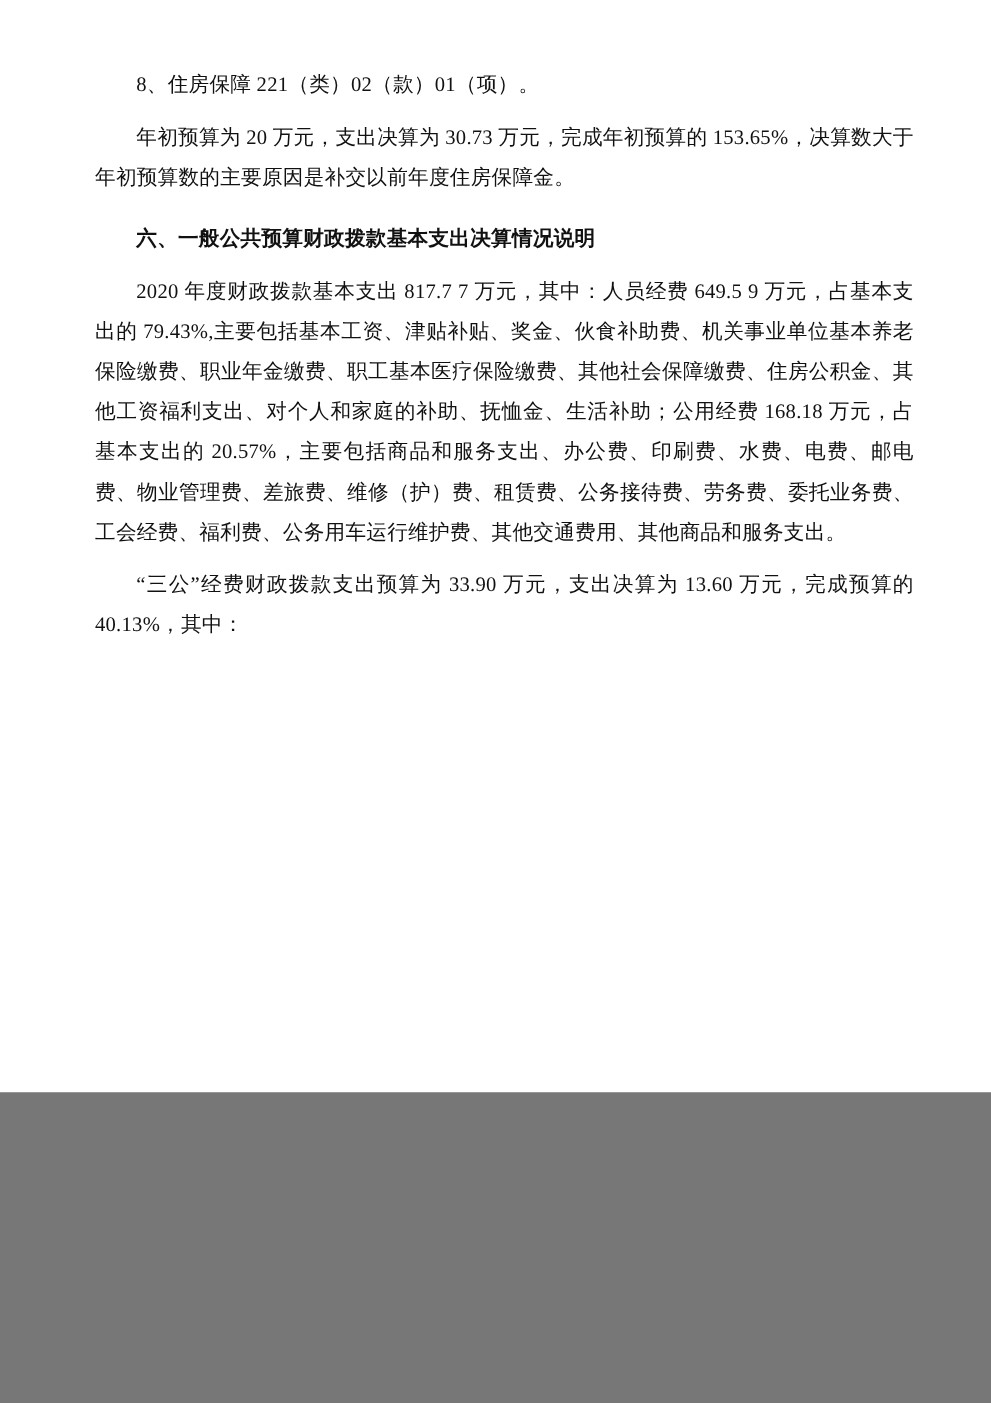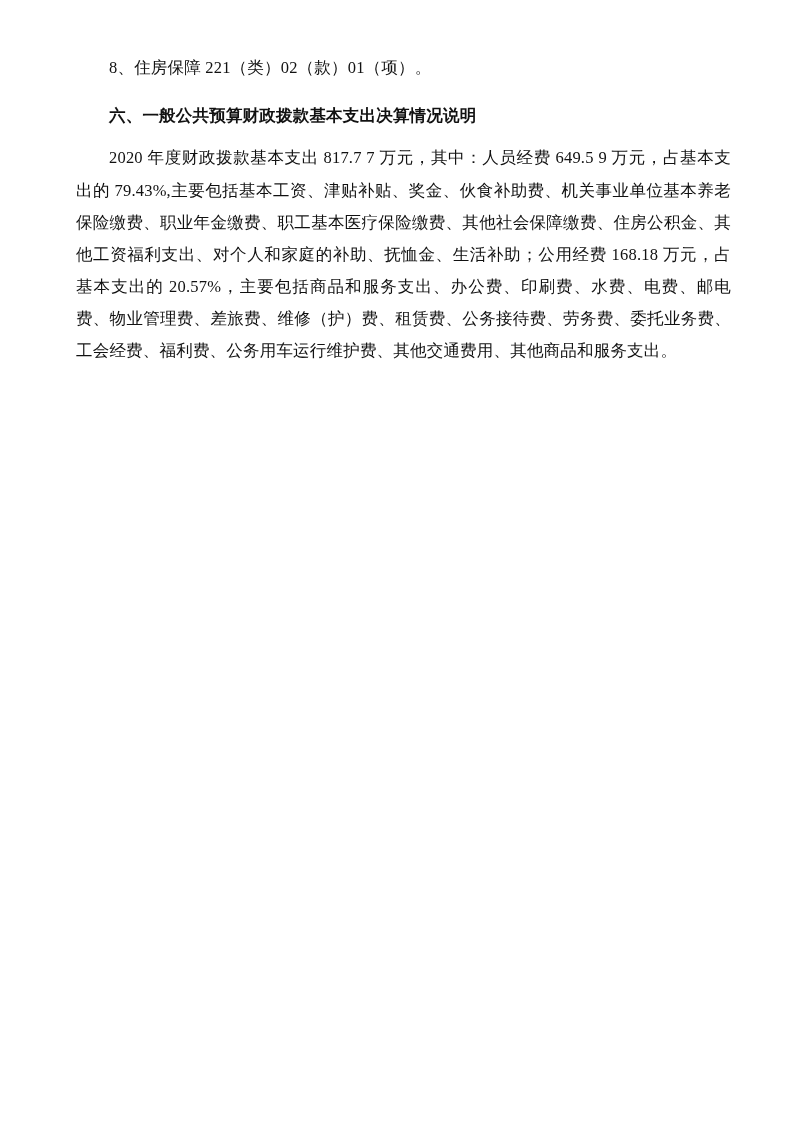--- a/index.html
+++ b/index.html
@@ -5,21 +5,21 @@
   html, body {
     margin: 0;
     padding: 0;
     background: #777;
   }
   body {
     font-family: "Liberation Serif", "DejaVu Serif", serif;
   }
   .page {
     width: 793px;
-    height: 1122px;
+    height: 874px;
     background: #ffffff;
     margin: 0 auto;
     position: relative;
     box-sizing: border-box;
     padding: 52px 62px 40px 76px;
     overflow: hidden;
   }
   .doc-body {
     font-size: 16.5px;
     line-height: 1.95;
@@ -45,24 +45,26 @@
   }
 </style>
 </head>
 <body>
 
 <div class="page">
   <div class="doc-body">
 
     <p class="para">8、住房保障 221（类）02（款）01（项）。</p>
 
+    <p class="para">年初预算为 20 万元，支出决算为 30.73 万元，完成年初预算的 153.65%，决算数大于年初预算数的主要原因是补交以前年度住房保障金。</p>
 
     <p class="heading">六、一般公共预算财政拨款基本支出决算情况说明</p>
 
     <p class="para">2020 年度财政拨款基本支出 817.7 7 万元，其中：人员经费 649.5 9 万元，占基本支出的 79.43%,主要包括基本工资、津贴补贴、奖金、伙食补助费、机关事业单位基本养老保险缴费、职业年金缴费、职工基本医疗保险缴费、其他社会保障缴费、住房公积金、其他工资福利支出、对个人和家庭的补助、抚恤金、生活补助；公用经费 168.18 万元，占基本支出的 20.57%，主要包括商品和服务支出、办公费、印刷费、水费、电费、邮电费、物业管理费、差旅费、维修（护）费、租赁费、公务接待费、劳务费、委托业务费、工会经费、福利费、公务用车运行维护费、其他交通费用、其他商品和服务支出。</p>
 
 
 
+    <p class="para">“三公”经费财政拨款支出预算为 33.90 万元，支出决算为 13.60 万元，完成预算的 40.13%，其中：</p>
 
 
 
   </div>
 </div>
 
 </body></html>

